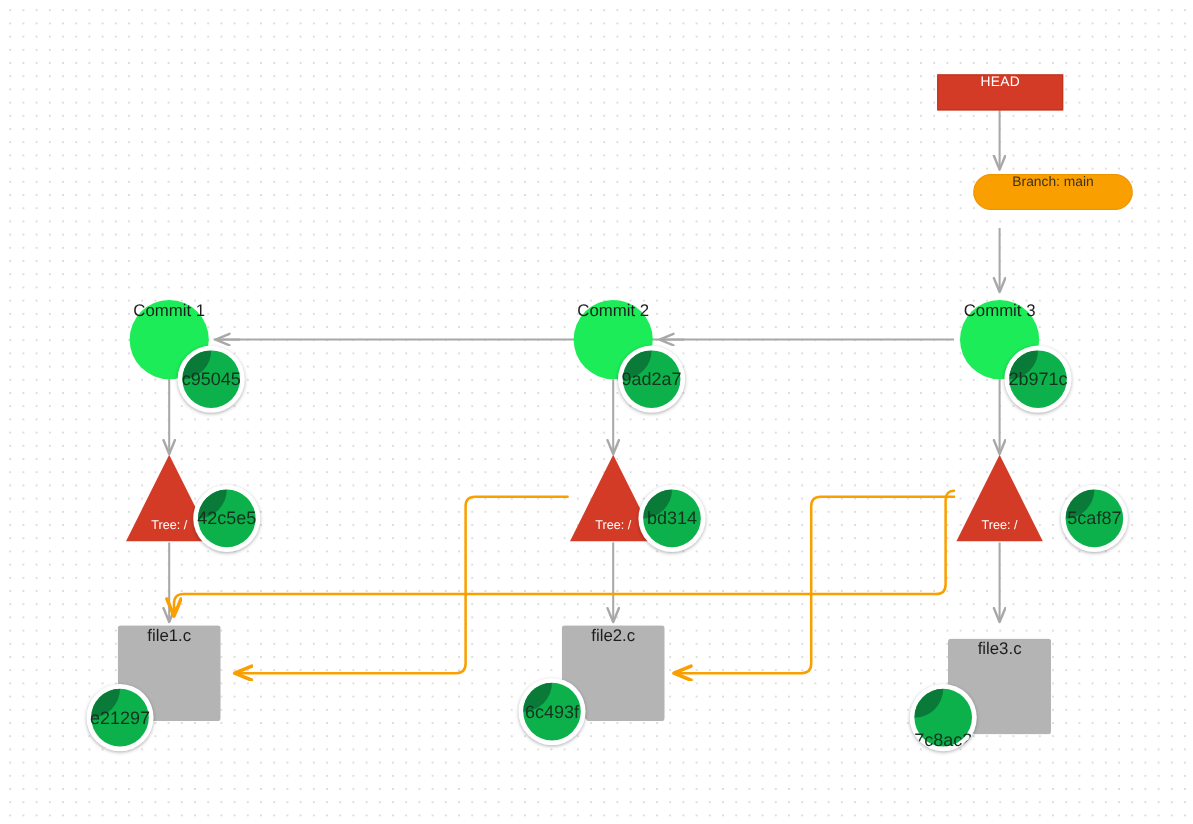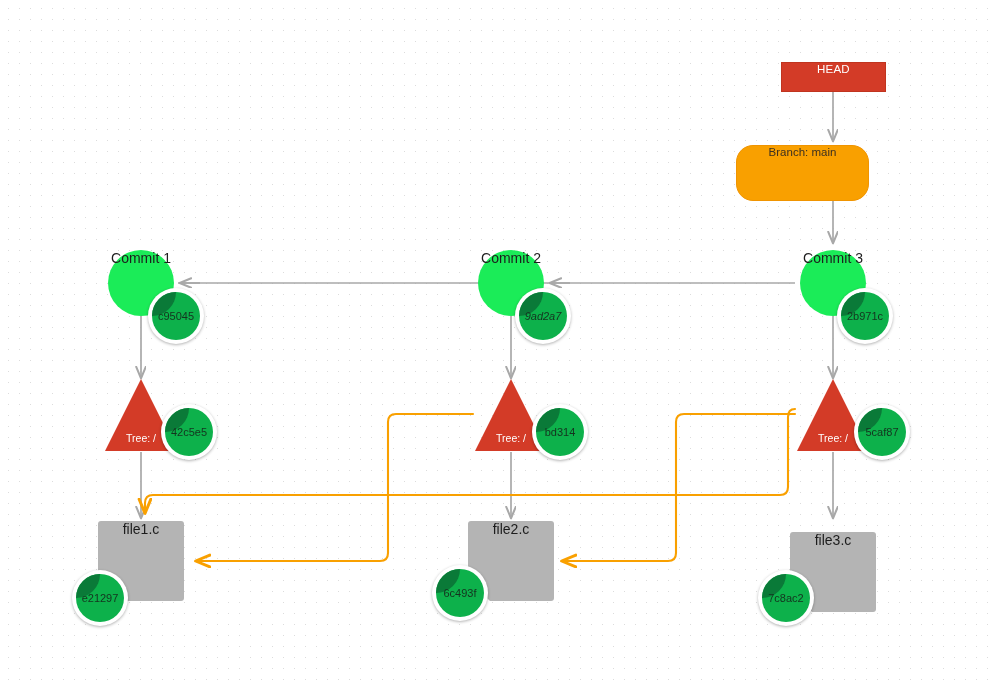--- a/index.html
+++ b/index.html
@@ -114,21 +114,21 @@
     position: absolute;
     left: 0; top: 0;
     width: 50%;
     height: 50%;
     background: #0a7a38;
     border-bottom-right-radius: 100%;
   }
   .hash-badge .htext {
     position: relative;
     z-index: 3;
-    font-size: 11px;
+    font-size: 15px;
     color: #15331f;
     white-space: nowrap;
   }
 </style>
 </head>
 <body>
 
 <div id="canvas">
 
   <svg id="edges" viewBox="0 0 994 687" xmlns="http://www.w3.org/2000/svg">
@@ -159,36 +159,36 @@
       <path d="M473,414 L396,414 Q388,414 388,422 L388,553 Q388,561 380,561 L196,561"></path>
       <path d="M795,414 L684,414 Q676,414 676,422 L676,553 Q676,561 668,561 L562,561"></path>
       <path d="M795,409 Q788,409 788,417 L788,487 Q788,495 780,495 L153,495 Q145,495 145,503 L145,513"></path>
     </g>
   </svg>
 
   <div class="node head-box" style="left:781px; top:62px; width:105px; height:30px;">
     <span>HEAD</span>
   </div>
 
-  <div class="node branch-box" style="left:736px; top:145px; width:133px; height:56px;">
+  <div class="node branch-box" style="left:811px; top:145px; width:133px; height:30px;">
     <span>Branch: main</span>
   </div>
 
   <div class="node commit-circle" style="left:108px; top:250px; width:66px; height:66px;">
     <span>Commit 1</span>
   </div>
   <div class="hash-badge" style="left:148px; top:288px; width:56px; height:56px;">
     <span class="disc"></span>
     <span class="htext">c95045</span>
   </div>
 
   <div class="node commit-circle" style="left:478px; top:250px; width:66px; height:66px;">
     <span>Commit 2</span>
   </div>
-  <div class="hash-badge" style="left:515px; top:288px; width:56px; height:56px;font-style:italic;">
+  <div class="hash-badge" style="left:515px; top:288px; width:56px; height:56px;">
     <span class="disc"></span>
     <span class="htext">9ad2a7</span>
   </div>
 
   <div class="node commit-circle" style="left:800px; top:250px; width:66px; height:66px;">
     <span>Commit 3</span>
   </div>
   <div class="hash-badge" style="left:837px; top:288px; width:56px; height:56px;">
     <span class="disc"></span>
     <span class="htext">2b971c</span>
@@ -215,21 +215,21 @@
     <span class="disc"></span>
     <span class="htext">bd314</span>
   </div>
 
   <div class="node tree-tri" style="left:796px; top:378px; width:74px; height:74px;">
     <svg class="tri-shape" viewBox="0 0 74 74">
       <polygon points="37,1 73,73 1,73" fill="#d33b27"></polygon>
     </svg>
     <span class="tri-label">Tree: /</span>
   </div>
-  <div class="hash-badge" style="left:854px; top:404px; width:56px; height:56px;">
+  <div class="hash-badge" style="left:884px; top:404px; width:56px; height:56px;">
     <span class="disc"></span>
     <span class="htext">5caf87</span>
   </div>
 
   <div class="node file-box" style="left:98px; top:521px; width:86px; height:80px;">
     <span>file1.c</span>
   </div>
   <div class="hash-badge" style="left:72px; top:570px; width:56px; height:56px;">
     <span class="disc"></span>
     <span class="htext">e21297</span>
@@ -239,18 +239,18 @@
     <span>file2.c</span>
   </div>
   <div class="hash-badge" style="left:432px; top:565px; width:56px; height:56px;text-align:right;">
     <span class="disc"></span>
     <span class="htext">6c493f</span>
   </div>
 
   <div class="node file-box" style="left:790px; top:532px; width:86px; height:80px;">
     <span>file3.c</span>
   </div>
-  <div class="hash-badge" style="left:758px; top:570px; width:56px; height:56px;">
+  <div class="hash-badge" style="left:758px; top:570px; width:56px; height:56px;align-items:flex-end;">
     <span class="disc"></span>
     <span class="htext">7c8ac2</span>
   </div>
 
 </div>
 
 </body></html>

